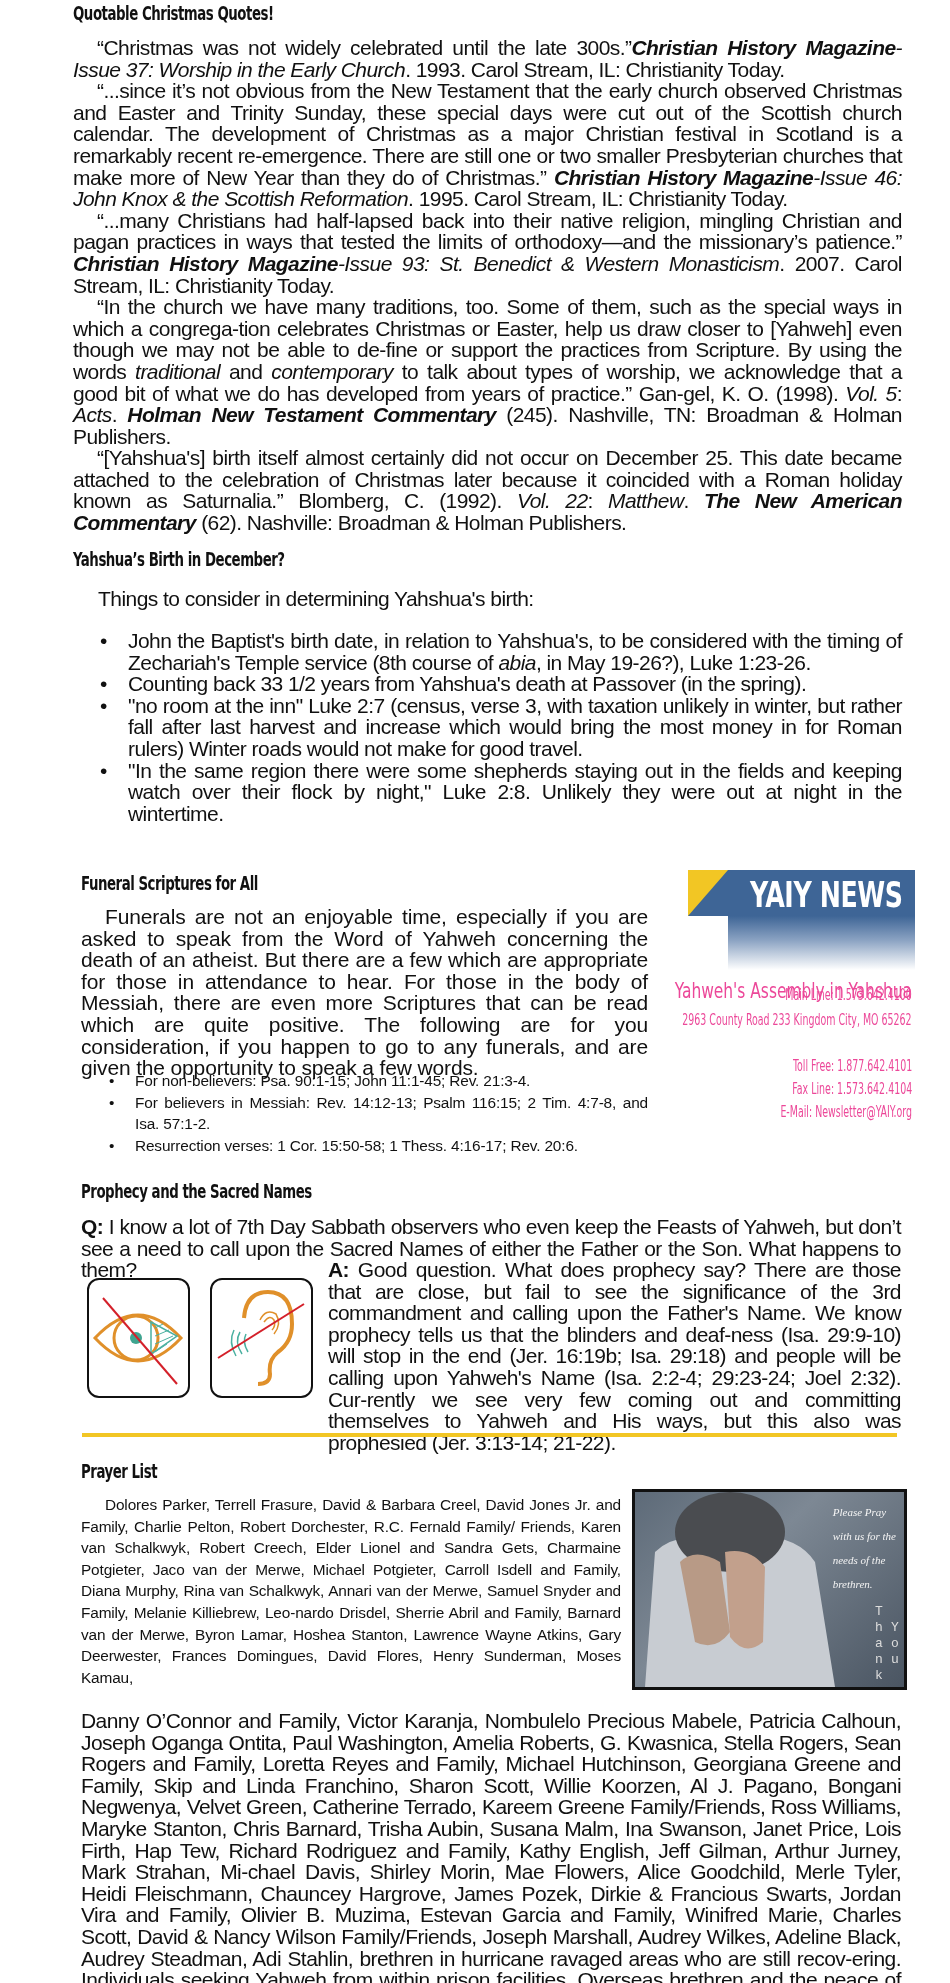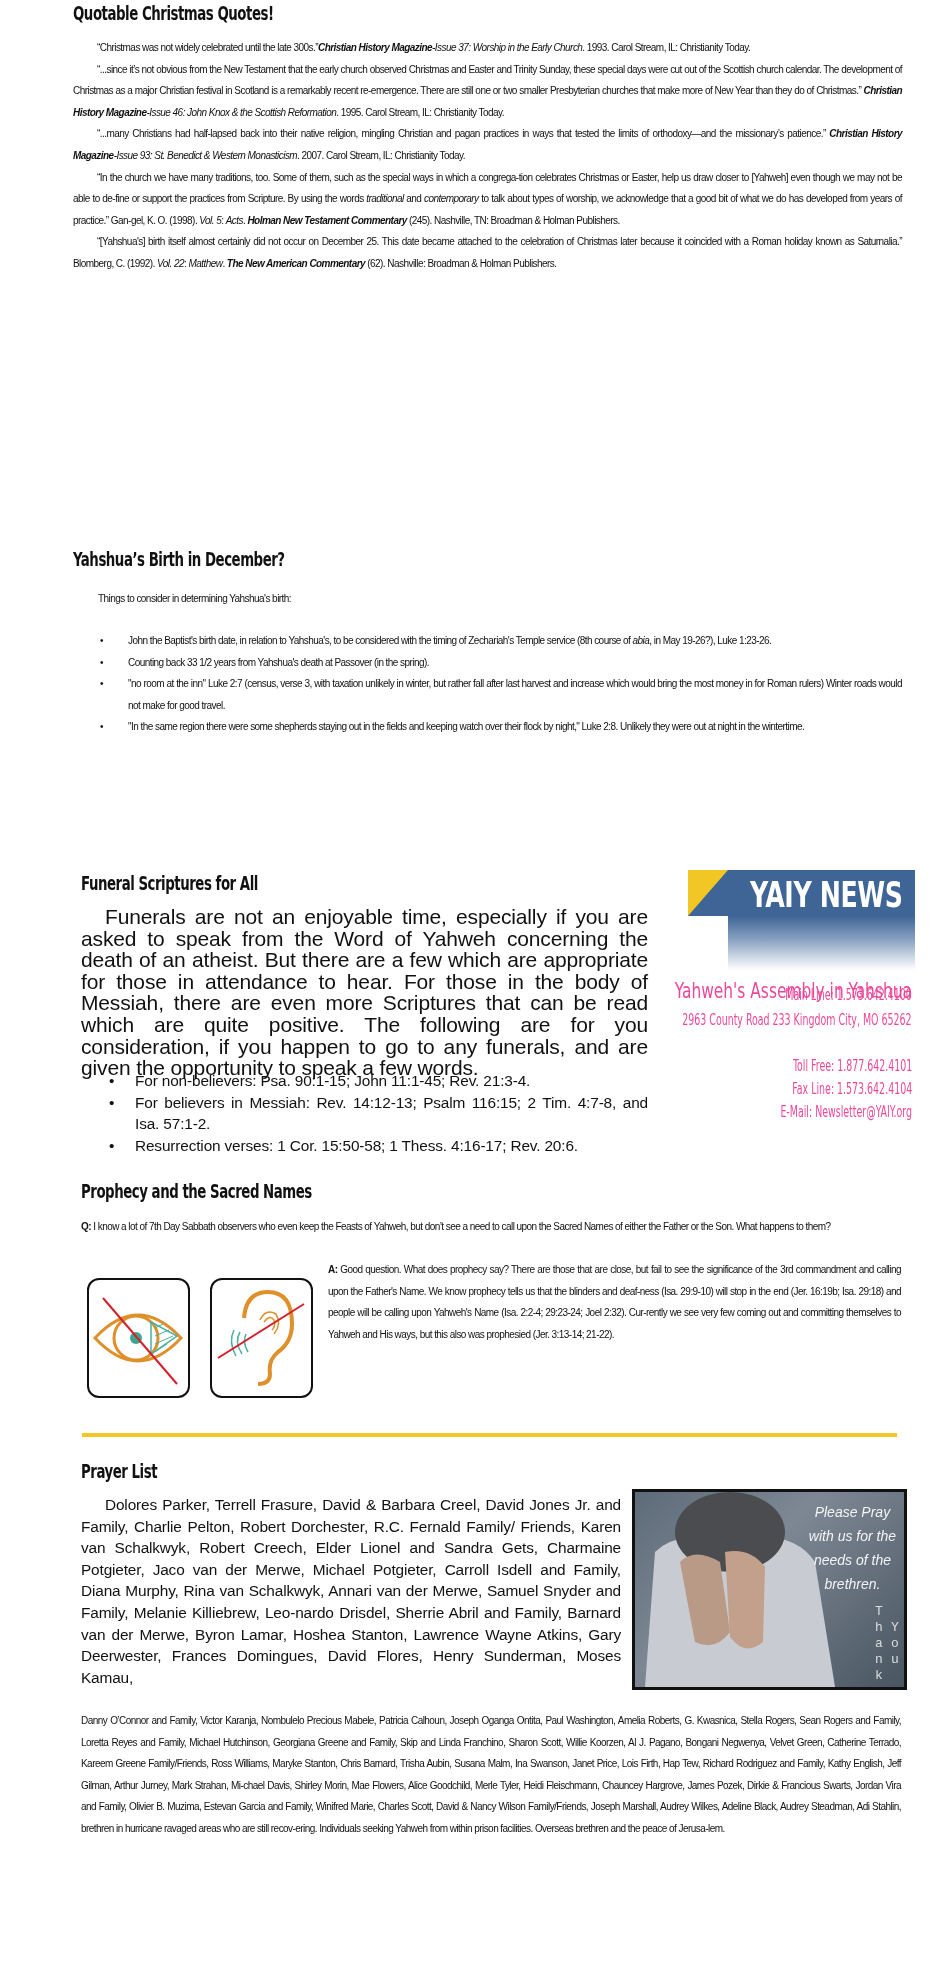--- a/index.html
+++ b/index.html
@@ -3,42 +3,42 @@
 <meta charset="utf-8">
 <style>
   html,body{margin:0;padding:0;background:#fff;}
   body{width:950px;height:1983px;position:relative;overflow:hidden;color:#111;
        font-family:"Liberation Sans",sans-serif;}
   .abs{position:absolute;}
   .h{font-family:"DejaVu Sans Condensed","DejaVu Sans",sans-serif;font-weight:bold;font-size:19px;
      letter-spacing:-0.6px;transform:scaleX(0.78);transform-origin:left top;color:#111;white-space:nowrap;}
   .txt{font-family:"Liberation Sans",sans-serif;font-size:15.6px;line-height:21.6px;text-align:justify;
        letter-spacing:-0.35px;}
-  .cond{font-size:10px;letter-spacing:-0.55px;}
+  .cond{font-size:21px;letter-spacing:-0.55px;}
   p{margin:0;}
   .ind{text-indent:24px;}
   ul{margin:0;padding:0;list-style:none;}
   li{position:relative;padding-left:0;}
   li .bul{position:absolute;left:-28px;top:0;}
   b i, i b{font-weight:bold;font-style:italic;}
   .banner{left:688px;top:870px;width:227px;height:100px;text-align:right;}
   .banner .blue{position:absolute;left:40px;top:0;width:187px;height:100px;
        background:linear-gradient(to bottom,#3e6596 0%,#3e6596 46%,#8aa2c2 70%,#ffffff 100%);}
   .banner .blue2{position:absolute;left:0;top:0;width:40px;height:46px;background:#3e6596;}
   .banner .tri{position:absolute;left:0;top:0;width:0;height:0;border-top:46px solid #f2c624;border-right:40px solid transparent;}
   .banner .title{position:absolute;left:62px;top:4px;font-family:"DejaVu Sans Condensed","DejaVu Sans",sans-serif;font-weight:bold;
        color:#fff;font-size:36px;letter-spacing:-0.5px;transform:scaleX(0.78);transform-origin:left top;white-space:nowrap;}
   .org{right:38px;text-align:right;font-family:"DejaVu Sans Condensed","DejaVu Sans",sans-serif;white-space:nowrap;color:#ec4899;}
   .org .name{font-size:22px;transform:scaleX(0.78);transform-origin:right top;}
   .org .line{font-size:15px;transform:scaleX(0.7);transform-origin:right top;line-height:23px;}
   .iconbox{width:103px;height:120px;border:2.5px solid #111;border-radius:12px;box-sizing:border-box;background:#fff;}
   .photo{left:632px;top:1489px;width:275px;height:201px;border:3px solid #111;box-sizing:border-box;overflow:hidden;
          background:linear-gradient(135deg,#5d6a78 0%,#7d8894 40%,#4a5562 100%);}
-  .photo .ptxt{position:absolute;right:8px;top:8px;text-align:center;color:#f4f4f4;font-family:Liberation Sans, sans-serif;
-         font-style:italic;font-size:14px;line-height:24px;}
+  .photo .ptxt{position:absolute;right:8px;top:8px;text-align:left;color:#f4f4f4;font-family:Liberation Serif, serif;
+         font-style:italic;font-size:11px;line-height:24px;}
   .thank{position:absolute;font-family:"Liberation Mono",monospace;color:#ddd;font-size:13px;line-height:16px;text-align:center;width:12px;}
 </style>
 </head>
 <body>
 
 <div class="abs h" style="left:73px;top:2px;">Quotable Christmas Quotes!</div>
 <div class="abs txt cond" style="left:73px;top:37px;width:829px;">
   <p class="ind"><span>“Christmas was not widely celebrated until the late 300s.”</span><b><i>Christian History Magazine</i></b><i>-Issue 37: Worship in the Early Church</i><span>. 1993. Carol Stream, IL: Christianity Today.</span></p>
   <p class="ind"><span>“...since it’s not obvious from the New Testament that the early church observed Christmas and Easter and Trinity Sunday, these special days were cut out of the Scottish church calendar. The development of Christmas as a major Christian festival in Scotland is a remarkably recent re-emergence. There are still one or two smaller Presbyterian churches that make more of New Year than they do of Christmas.” </span><b><i>Christian History Magazine</i></b><i>-Issue 46: John Knox &amp; the Scottish Reformation</i><span>. 1995. Carol Stream, IL: Christianity Today.</span></p>
   <p class="ind"><span>“...many Christians had half-lapsed back into their native religion, mingling Christian and pagan practices in ways that tested the limits of orthodoxy—and the missionary’s patience.” </span><b><i>Christian History Magazine</i></b><i>-Issue 93: St. Benedict &amp; Western Monasticism</i><span>. 2007. Carol Stream, IL: Christianity Today.</span></p>

